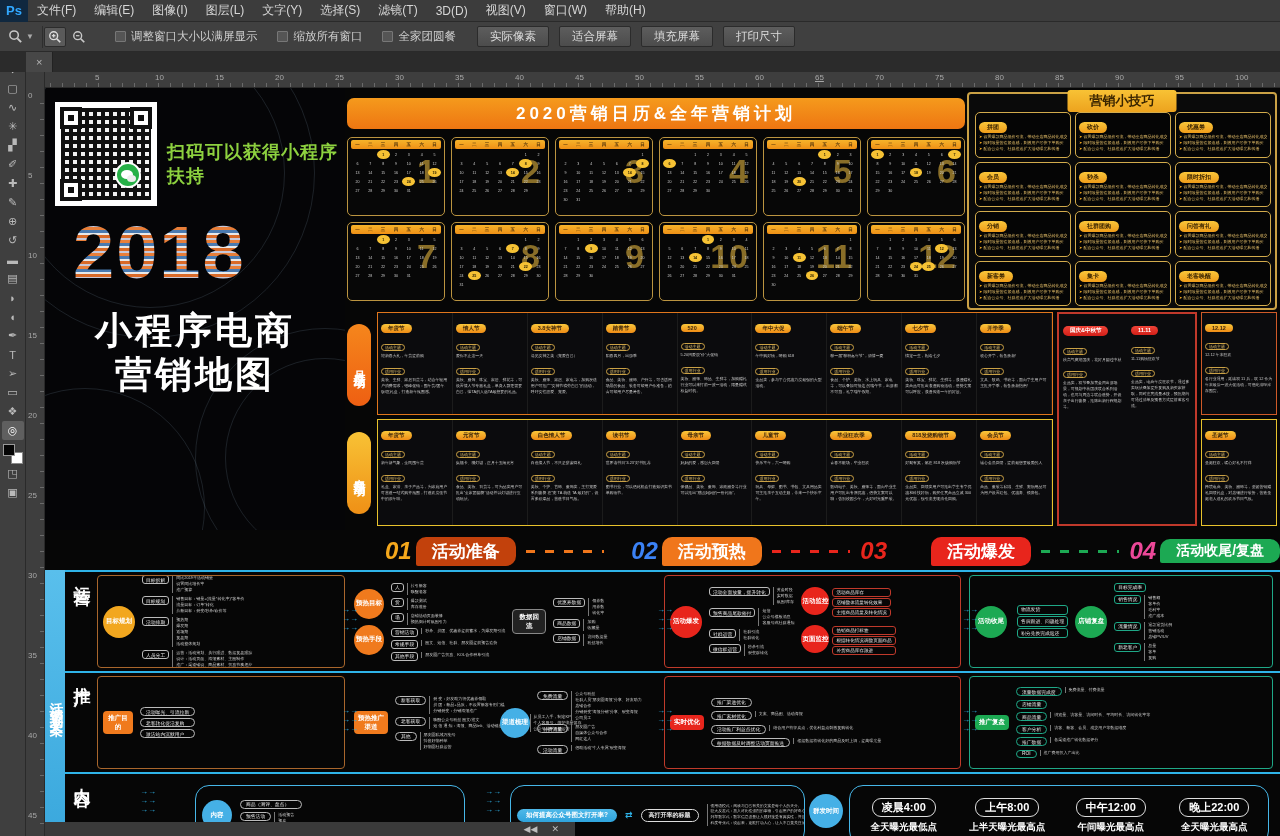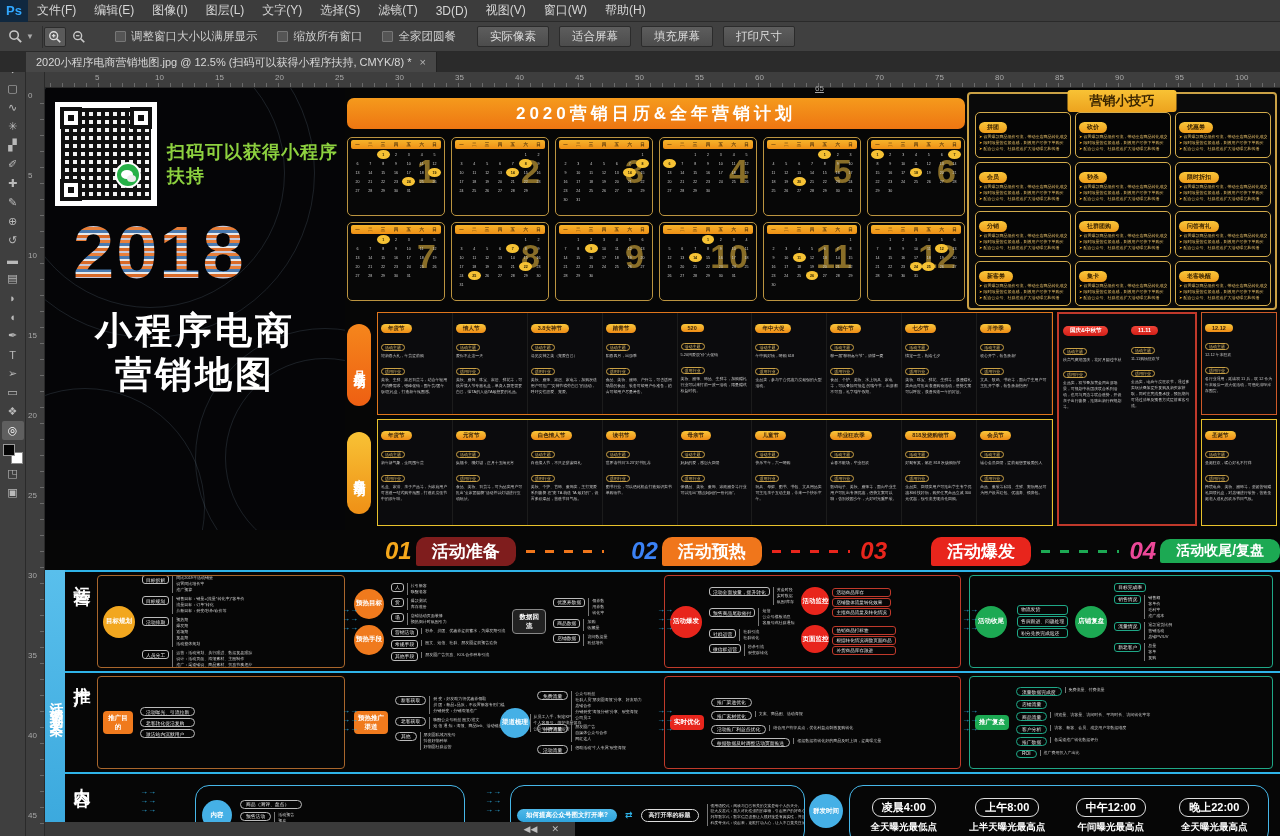--- a/index.html
+++ b/index.html
@@ -188,21 +188,20 @@
   <div id="opt-buttons" style="display:flex;margin-left:6px">
       <span class="opt-btn">实际像素</span>
       <span class="opt-btn">适合屏幕</span>
       <span class="opt-btn">填充屏幕</span>
       <span class="opt-btn">打印尺寸</span>
     </div>
 </div>
 
 <div id="tabbar">
   <div class="doc-tab">
-    <span>2020小程序电商营销地图.jpg @ 12.5% (扫码可以获得小程序扶持, CMYK/8) *</span>
     <span class="tab-close">×</span>
   </div>
 </div>
 
 <div id="toolbar">
     <div class="tool">✥</div>
     <div class="tool">▢</div>
     <div class="tool">∿</div>
     <div class="tool">✳</div>
     <div class="tool">▞</div>
@@ -235,21 +234,21 @@
     <span class="rlab" style="left: 170px; top: 1px;">15</span>
     <span class="rlab" style="left: 230px; top: 1px;">20</span>
     <span class="rlab" style="left: 290px; top: 1px;">25</span>
     <span class="rlab" style="left: 350px; top: 1px;">30</span>
     <span class="rlab" style="left: 410px; top: 1px;">35</span>
     <span class="rlab" style="left: 470px; top: 1px;">40</span>
     <span class="rlab" style="left: 530px; top: 1px;">45</span>
     <span class="rlab" style="left: 590px; top: 1px;">50</span>
     <span class="rlab" style="left: 650px; top: 1px;">55</span>
     <span class="rlab" style="left: 710px; top: 1px;">60</span>
-    <span class="rlab" style="left: 770px; top: 12px; text-decoration: underline;">65</span>
+    <span class="rlab" style="left: 770px; top: 1px; text-decoration: underline;">65</span>
     <span class="rlab" style="left: 830px; top: 1px;">70</span>
     <span class="rlab" style="left: 890px; top: 1px;">75</span>
     <span class="rlab" style="left: 950px; top: 1px;">80</span>
     <span class="rlab" style="left: 1010px; top: 1px;">85</span>
     <span class="rlab" style="left: 1070px; top: 1px;">90</span>
     <span class="rlab" style="left: 1130px; top: 1px;">95</span>
     <span class="rlab" style="left: 1190px; top: 1px;">100</span>
   </div>
 <div id="ruler-corner"></div>
 <div id="ruler-v">
@@ -1017,21 +1016,21 @@
       <div class="sp-col"><span class="rpill">国庆&amp;中秋节</span><br><span class="fchip">活动主题</span><div class="ftxt">秋高气爽迎国庆，花好月圆过中秋</div><span class="fchip">适用行业</span><div class="ftxt">全品类，双节叠加黄金周出游场景，可规划中秋国庆联合系列活动，也可与周边等联合造势，开设亲子出行套餐，推陈出新行程规划等。</div></div>
       <div class="sp-col"><span class="rpill">11.11</span><br><span class="fchip">活动主题</span><div class="ftxt">11.11购物狂欢节</div><span class="fchip">适用行业</span><div class="ftxt">全品类，电商年度狂欢节，通过多类玩法叠加提升复购及新买家获取，同时注意流量承接，预热期间可通过清单及预售方式提前蓄客引流。</div></div>
     </div>
   <div id="box-1212"><span class="fpill">12.12</span><br><span class="fchip">活动主题</span><div class="ftxt">12.12 年末狂欢</div><span class="fchip">适用行业</span><div class="ftxt">各行业通用，延续双 11 后，双 12 作为年末最后一波大促活动，可借此清理库存囤货。</div></div>
   <div id="box-xmas"><span class="fpill">圣诞节</span><br><span class="fchip">活动主题</span><div class="ftxt">圣诞狂欢，暖心好礼不打烊</div><span class="fchip">适用行业</span><div class="ftxt">跨境电商、美妆、服饰等，圣诞营销赠礼回馈礼盒，对店铺进行装扮，营造圣诞老人送礼的欢乐节日气氛。</div></div>
 
   <div id="phase-band">
       <div style="width: 340px; flex: 0 0 auto;"></div>
       <div style="display: flex; align-items: center; flex: 0 0 auto;">
         <span class="ph-num" style="color: rgb(245, 168, 28);">01</span>
-        <span class="ph-tab" style="background: #7f1d1d;">活动准备</span>
+        <span class="ph-tab" style="background: #c2410c;">活动准备</span>
       </div>
       <div class="ph-dash" style="color: rgb(240, 118, 27);"></div>
       <div style="display: flex; align-items: center; flex: 0 0 auto;">
         <span class="ph-num" style="color: #3b82f6; margin-left: 17px;">02</span>
         <span class="ph-tab" style="background: rgb(240, 118, 27);">活动预热</span>
       </div>
       <div class="ph-dash" style="color: rgb(232, 37, 28);"></div>
       <div style="display: flex; align-items: center; flex: 0 0 auto; gap: 40px;">
         <span class="ph-num" style="color: rgb(232, 37, 28);">03</span>
         <span class="ph-tab" style="background: rgb(232, 37, 28);">活动爆发</span>

